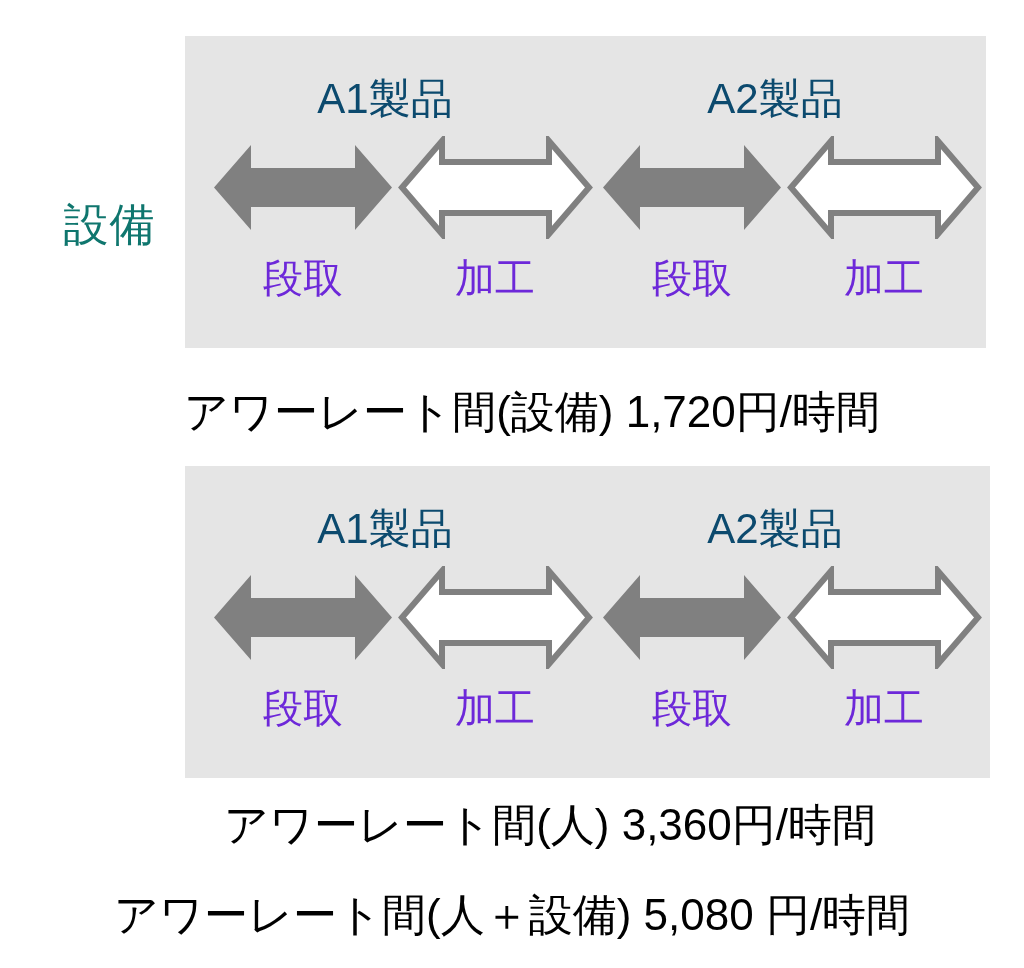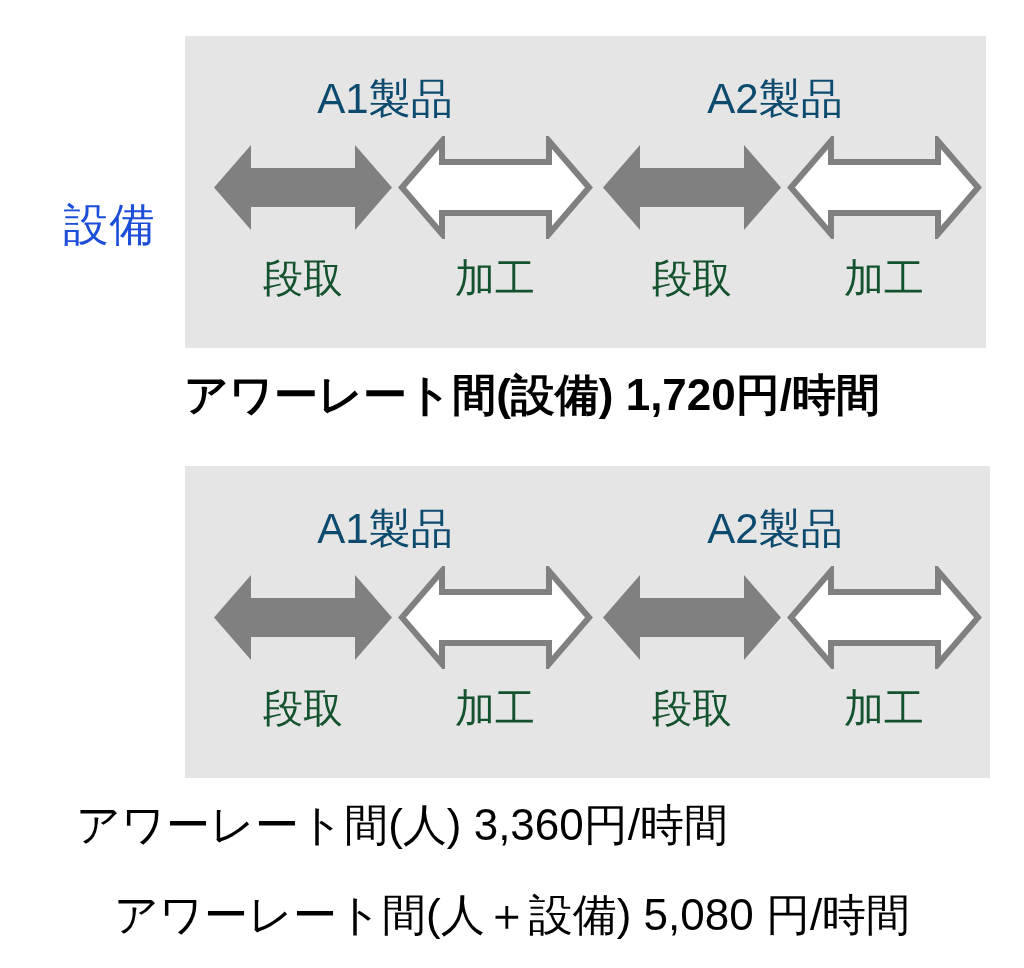--- a/index.html
+++ b/index.html
@@ -31,21 +31,21 @@
   }
 
   .row-label {
     position: absolute;
     left: 0;
     width: 219px;
     text-align: center;
     font-size: 45px;
     line-height: 1;
     letter-spacing: 0.02em;
-    color: #1d4ed8;
+    color: #0f766e;
     white-space: nowrap;
   }
 
   .panel {
     position: absolute;
     background: #e5e5e5;
   }
 
   
   .product-label {
@@ -57,41 +57,41 @@
     color: #0c4a6e;
   }
 
   
   .step-label {
     position: absolute;
     font-size: 40px;
     line-height: 1;
     white-space: nowrap;
     text-align: center;
-    color: #14532d;
+    color: #6d28d9;
   }
 
   
   .arrow {
     position: absolute;
     display: block;
   }
 
   
   .caption {
     position: absolute;
     left: 0;
     width: 1024px;
     font-size: 44px;
     line-height: 1;
     white-space: nowrap;
     color: #000;
   }
   .caption.c1 { text-align: center; padding-left: 40px; box-sizing: border-box; }
-  .caption.c2 { padding-left: 76px; box-sizing: border-box; }
+  .caption.c2 { text-align: center; padding-left: 76px; box-sizing: border-box; }
   .caption.c3 { text-align: center; box-sizing: border-box; }
 </style>
 </head>
 <body>
 
 <div class="stage">
 
   <div class="row" style="top:36px; height:312px;">
 
     <div class="row-label" style="top:166px;">設備</div>
@@ -117,21 +117,21 @@
         <polygon points="4,51.5 44,5 44,26 151,26 151,5 191,51.5 151,98 151,77 44,77 44,98" fill="#ffffff" stroke="#808080" stroke-width="6" stroke-linejoin="miter"></polygon>
       </svg>
 
       <div class="step-label" style="left:25px; top:222px; width:186px;">段取</div>
       <div class="step-label" style="left:217px; top:222px; width:186px;">加工</div>
       <div class="step-label" style="left:414px; top:222px; width:186px;">段取</div>
       <div class="step-label" style="left:606px; top:222px; width:186px;">加工</div>
     </div>
   </div>
 
-  <div class="caption c1" style="top:373px;font-weight:bold;">アワーレート間(設備) 1,720円/時間</div>
+  <div class="caption c1" style="top:390px;">アワーレート間(設備) 1,720円/時間</div>
 
   <div class="row" style="top:466px; height:312px;">
 
     <div class="panel" style="left:185px; top:0; width:805px; height:312px;">
 
       <div class="product-label" style="left:100px; top:42px; width:200px;">A1製品</div>
       <div class="product-label" style="left:490px; top:42px; width:200px;">A2製品</div>
 
       <svg class="arrow" style="left:28px; top:104px;" width="180" height="95" viewBox="0 0 180 95">
         <polygon points="1,47.5 38,5 38,28 142,28 142,5 179,47.5 142,90 142,67 38,67 38,90" fill="#808080"></polygon>

